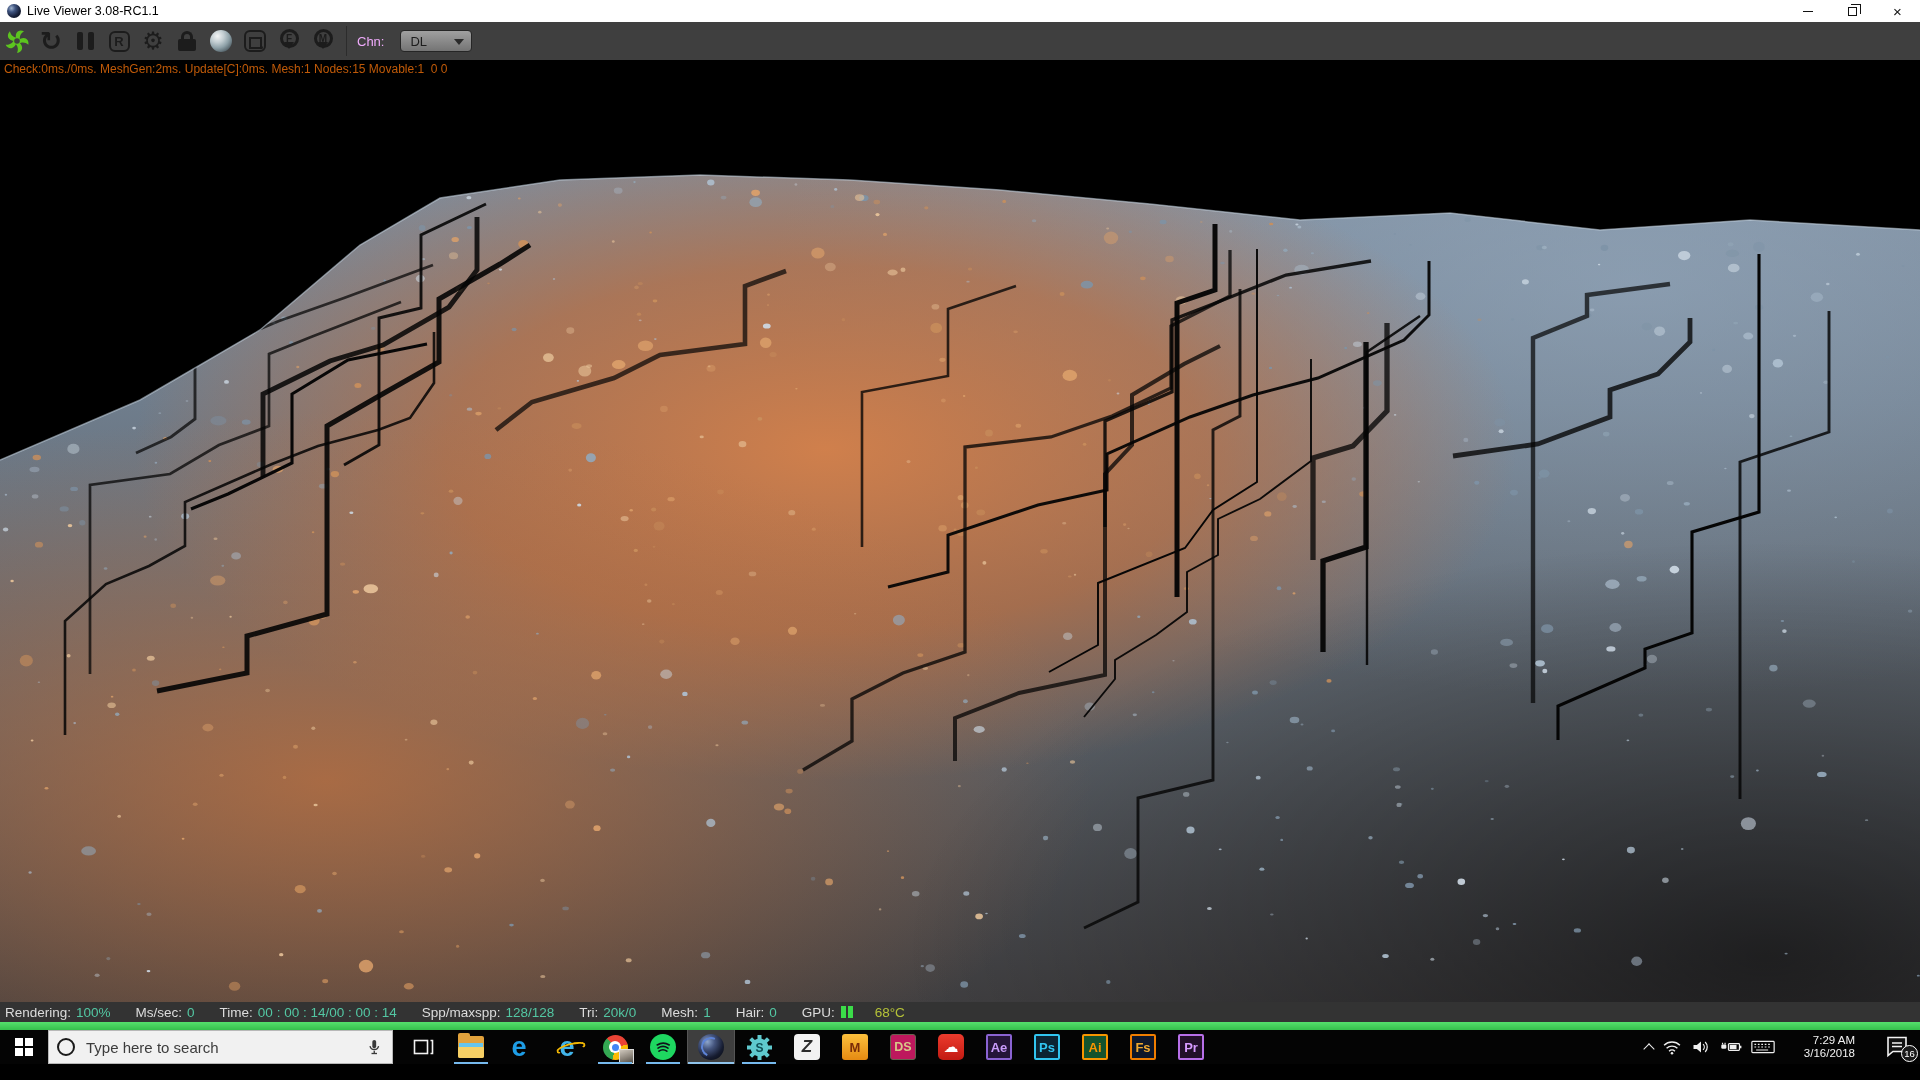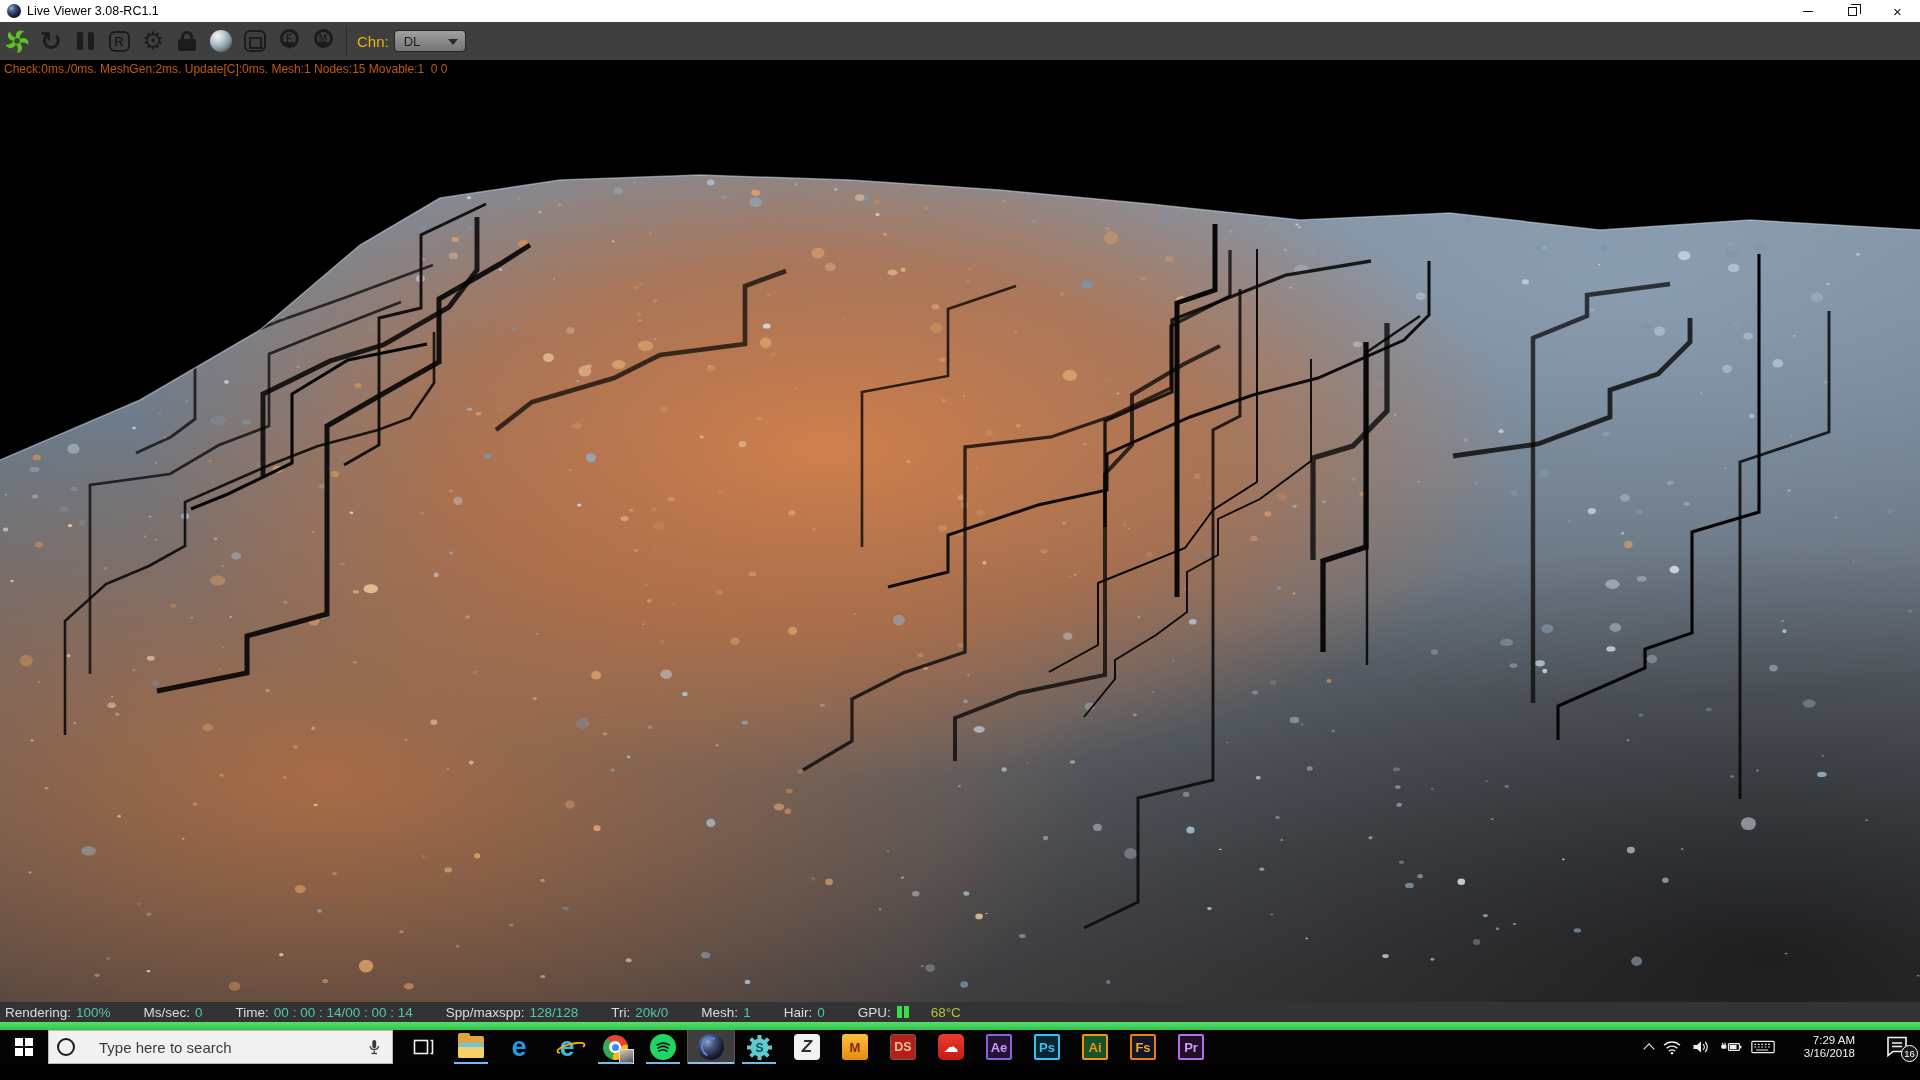--- a/index.html
+++ b/index.html
@@ -42,54 +42,54 @@
   .matball{width:22px;height:22px;border-radius:50%;
     background:radial-gradient(circle at 34% 28%,#f3f5f5 0%,#c2cdd1 30%,#8ea1a8 55%,#57666d 78%,#333c41 100%)}
   .region{width:22px;height:22px;border:2.5px solid #1c1c1c;border-radius:6px;position:relative}
   .region::before{content:"";position:absolute;left:3px;top:5px;width:9px;height:8px;border:2px solid #1c1c1c}
   .region::after{content:"";position:absolute;right:1px;bottom:1px;width:3px;height:3px;background:#1c1c1c;border-radius:50%}
   .pin{width:19px;height:19px;border:3px solid #1c1c1c;border-radius:50%;display:flex;align-items:center;justify-content:center;position:relative;margin-bottom:6px}
   .pin::after{content:"";position:absolute;bottom:-9px;left:50%;transform:translateX(-50%);
     border:5px solid transparent;border-top:7px solid #1c1c1c}
   .pin-letter{font-size:10px;font-weight:bold;color:#1c1c1c}
   .tb-sep{width:1px;height:30px;background:#2c2c2c;margin:0 6px}
-  .chn-label{font-size:15px;color:#eab308;margin:0 5px 0 4px}
+  .chn-label{font-size:13px;color:#f0abfc;margin:0 16px 0 4px}
   .chn-select{width:72px;height:22px;border:1px solid #262626;border-radius:4px;
     background:linear-gradient(#a0a0a0,#747474);display:flex;align-items:center;position:relative}
   .chn-value{font-size:13px;color:#1d1d1d;margin-left:9px;font-weight:500}
   .chn-arrow{position:absolute;right:7px;top:8px;border:5px solid transparent;border-top:6px solid #2a2a2a}
 
   
   .meshline{height:20px;background:#000;color:#c05a08;font-size:12px;line-height:19px;padding-left:4px;white-space:pre;flex:0 0 auto}
 
   
   .viewport{height:922px;background:#000;position:relative;flex:0 0 auto}
   .viewport svg{display:block}
 
   
-  .statusbar{height:20px;background:#333;display:flex;align-items:center;font-size:13.5px;padding-left:5px;gap:16px;flex:0 0 auto}
+  .statusbar{height:20px;background:#333;display:flex;align-items:center;font-size:13.5px;padding-left:5px;gap:8px;flex:0 0 auto}
   .sb-field{display:flex;align-items:center;margin-right:17px}
   .sb-label{color:#dcdcdc;margin-right:5px}
   .sb-value{color:#53c7a3}
   .gpu-bars{display:inline-flex;gap:2px;margin:0 8px 0 1px}
   .gpu-bars span{width:5px;height:12px;background:#3bdc49}
   .sb-temp{color:#b5c238;margin-left:14px}
 
   
   .progressbar{height:8px;background:#1e1e1e;position:relative;flex:0 0 auto}
   .progress-fill{height:100%;background:linear-gradient(#55e06c,#35c04c);width:100%}
 
   
   .taskbar{height:34px;background:#040404;display:flex;align-items:stretch;flex:0 0 auto}
   .start-btn{width:48px;display:flex;align-items:center;justify-content:center}
   .win-logo{display:grid;grid-template-columns:8px 8px;grid-template-rows:8px 8px;gap:2px}
   .win-logo span{background:#fff}
   .searchbox{width:345px;background:#f1f1f1;border:1px solid #b8b8b8;display:flex;align-items:center;padding:0 8px}
   .cortana-ring{width:18px;height:18px;border:2.6px solid #1a1a1a;border-radius:50%;flex:0 0 auto}
-  .search-input{flex:1;border:none;background:transparent;outline:none;font-size:15px;color:#3c3c3c;margin-left:24px;
+  .search-input{flex:1;border:none;background:transparent;outline:none;font-size:15px;color:#3c3c3c;margin-left:11px;
     font-family:"Liberation Sans","DejaVu Sans",sans-serif}
   .search-input::placeholder{color:#3c3c3c;opacity:1}
   .mic-ico{flex:0 0 auto}
   .tv-cell{width:48px;display:flex;align-items:center;justify-content:center;margin-left:6px}
   .app-cell{width:48px;display:flex;align-items:center;justify-content:center;position:relative}
   .app-cell.active{background:#3e3e3e;border-left:1px solid #555;border-right:1px solid #555}
   .underline{position:absolute;bottom:0;left:7px;right:7px;height:2px;background:#76b9ed}
   .app-cell.active .underline{left:0;right:0;background:#8fc3ea}
   .tile{width:26px;height:26px;border-radius:4px;display:flex;align-items:center;justify-content:center;font-weight:bold;font-size:13px}
   .folder{position:relative;width:26px;height:22px}
@@ -108,21 +108,21 @@
   .chrome .avatar{position:absolute;right:-6px;bottom:-4px;width:15px;height:15px;border:1px solid #ddd;
     background:linear-gradient(160deg,#cfc8bd 0%,#8d867c 55%,#4f4a43 100%)}
   .spotify{width:26px;height:26px;border-radius:50%;background:#1ed760;display:flex;align-items:center;justify-content:center}
   .c4d-ball{width:26px;height:26px;border-radius:50%;position:relative;
     background:radial-gradient(circle at 36% 30%,#8ea6cc 0%,#45557e 30%,#161c30 65%,#05070c 100%)}
   .c4d-ball::after{content:"";position:absolute;left:3px;top:3px;width:16px;height:16px;border:2.5px solid #5d83d6;
     border-right-color:transparent;border-bottom-color:transparent;border-radius:50%;transform:rotate(-20deg)}
   .ztile{width:26px;height:26px;background:#f2f2f2;border-radius:4px;display:flex;align-items:center;justify-content:center;
     font-size:17px;font-weight:bold;font-style:italic;color:#2b2b2b}
   .mtile{background:linear-gradient(#fcc03c,#e58a12);color:#7a2c08;border-radius:3px}
-  .dstile{background:#b91c1c;border:1px solid #6a6throw;border:1px solid #66614e;color:#d8c788;letter-spacing:0;border-radius:3px;font-size:12.5px}
+  .dstile{background:#be185d;border:1px solid #6a6throw;border:1px solid #66614e;color:#d8c788;letter-spacing:0;border-radius:3px;font-size:12.5px}
   .cctile{background:linear-gradient(#ec3b2d,#c21a12);color:#fff;border-radius:5px;font-size:15px}
   .adobe{background:#14101c;border-radius:2px;border:2px solid}
   .ae{border-color:#8a63d2;color:#c89bfa;background:#241538}
   .ps{border-color:#31c5f0;color:#31c5f0;background:#0b2433}
   .ai{border-color:#f79500;color:#f79500;background:#14532d}
   .fs{border-color:#f07d00;color:#f0a830;background:#0f172a}
   .pr{border-color:#b76fe8;color:#d79bff;background:#221029}
 
   .tray{margin-left:auto;display:flex;align-items:center;gap:9px;padding-right:6px}
   .tray-ico{display:flex;align-items:center;justify-content:center}

